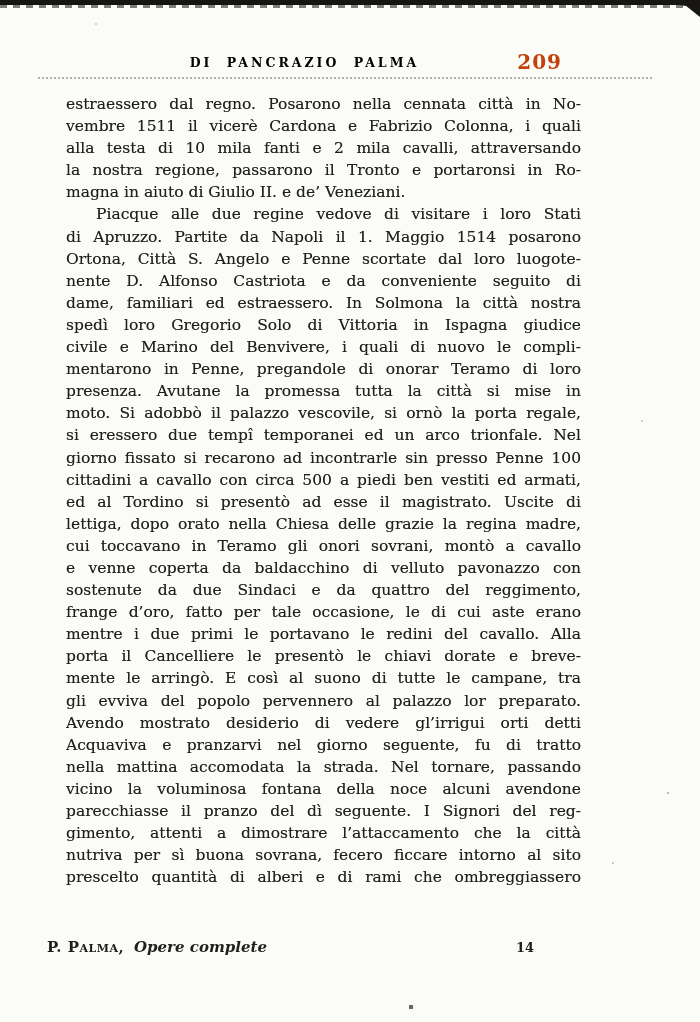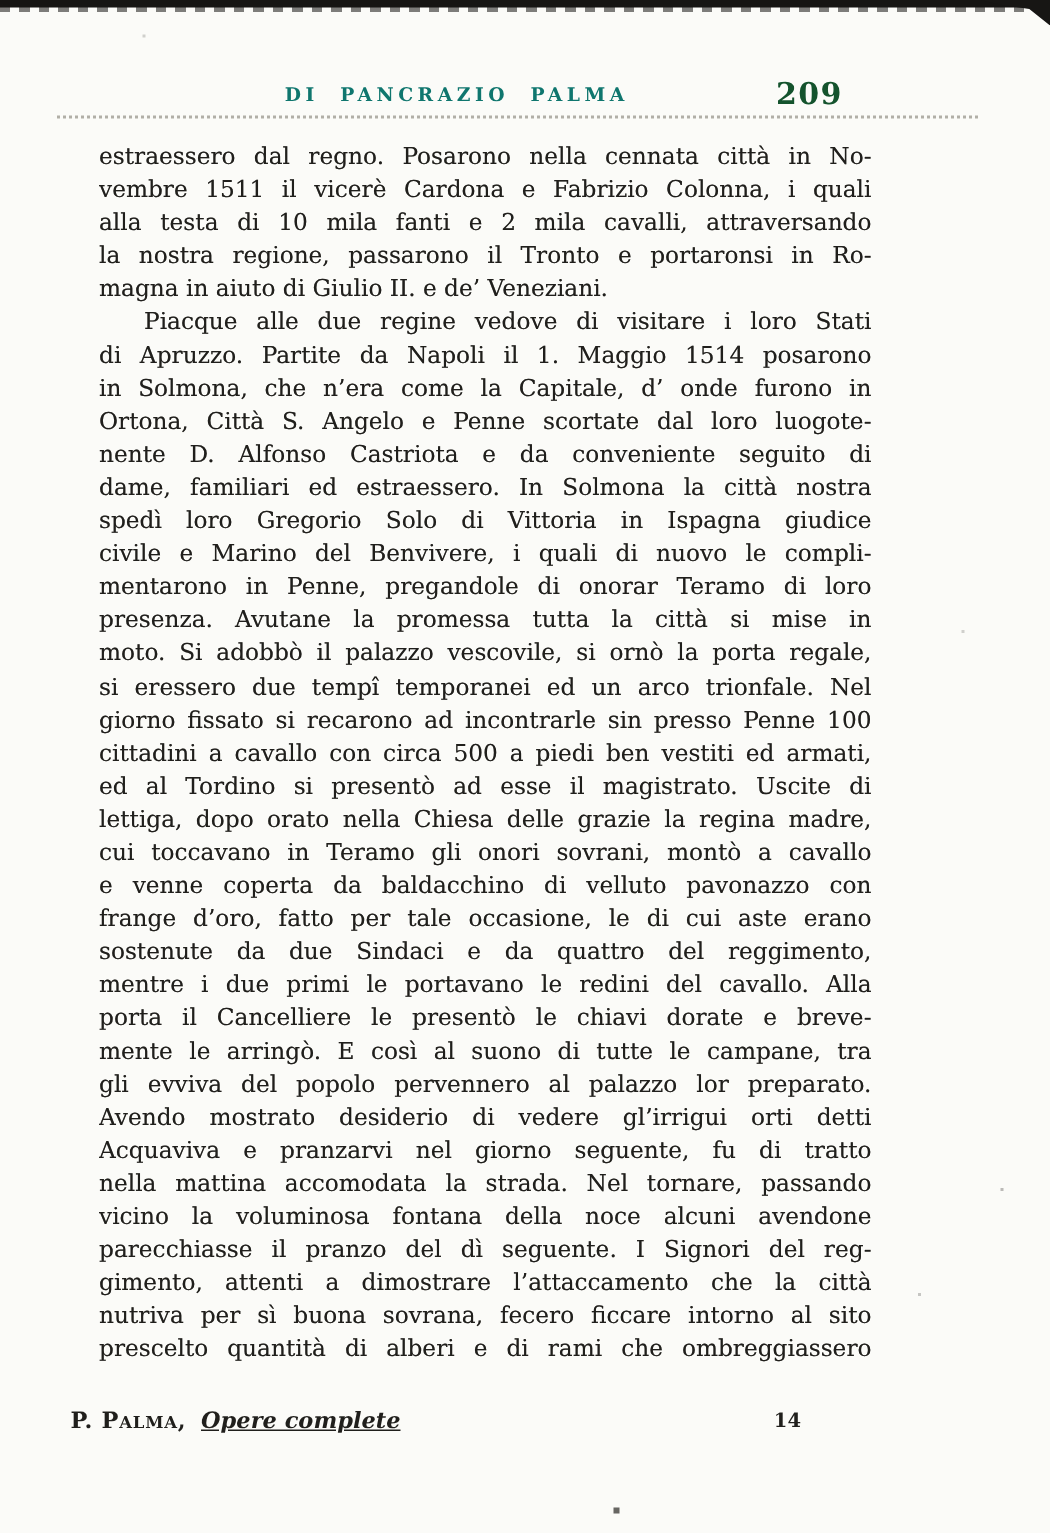--- a/index.html
+++ b/index.html
@@ -32,26 +32,26 @@
                667px 792px 0 0 rgba(40,38,34,.3),
                95px 23px 0 0 rgba(40,38,34,.2),
                641px 420px 0 0 rgba(40,38,34,.2);}
   
   .header{position:absolute;top:46px;left:47px;width:515px;height:26px;}
   .rh-title{
     position:absolute;left:0;right:0;bottom:2px;
     text-align:center;
     font-size:12.5px;font-weight:700;
     letter-spacing:3px;word-spacing:7px;
-    color:#0f766e;
+    color:#000000;
   }
   .rh-page{
     position:absolute;right:0;bottom:-2px;
     font-size:20px;font-weight:700;letter-spacing:1px;
-    color:#14532d;
+    color:#c2410c;
   }
   .dotted-rule{
     position:absolute;top:74px;left:38px;width:614px;height:3px;
     border-bottom:2px dotted #a5a29a;
     opacity:.85;
   }
   
   .body{
     position:absolute;top:93px;left:47px;width:515px;height:840px;
     font-size:15.5px;line-height:22.1px;
@@ -62,21 +62,21 @@
     white-space:nowrap;overflow:hidden;
     text-align:justify;text-align-last:justify;
     height:22.1px;
   }
   .line.short{text-align-last:left;}
   .line.indent{text-indent:30px;}
   
   .footer{position:absolute;top:936px;left:47px;width:515px;height:24px;font-size:15px;}
   .ft-left{position:absolute;left:0;top:2px;white-space:nowrap;}
   .ft-author{font-weight:700;font-variant:small-caps;letter-spacing:.5px;}
-  .ft-work{font-style:italic;font-weight:600;margin-left:5px;text-decoration:underline;}
+  .ft-work{font-style:italic;font-weight:600;margin-left:5px;}
   .ft-sig{position:absolute;right:28px;top:4px;font-size:13px;font-weight:700;}
 </style>
 </head>
 <body>
 
 <div class="page">
   <div class="scan-edge-top"></div>
   <div class="scan-edge-ragged"></div>
   <div class="scan-edge-corner"></div>
   <div class="specks"></div>
@@ -89,38 +89,37 @@
   <div class="dotted-rule"></div>
 
   <div class="body" id="body-lines">
       <div class="line">estraessero dal regno. Posarono nella cennata città in No-</div>
       <div class="line">vembre 1511 il vicerè Cardona e Fabrizio Colonna, i quali</div>
       <div class="line">alla testa di 10 mila fanti e 2 mila cavalli, attraversando</div>
       <div class="line">la nostra regione, passarono il Tronto e portaronsi in Ro-</div>
       <div class="line short">magna in aiuto di Giulio II. e de’ Veneziani.</div>
       <div class="line indent">Piacque alle due regine vedove di visitare i loro Stati</div>
       <div class="line">di Apruzzo. Partite da Napoli il 1. Maggio 1514 posarono</div>
-      <div class="line">in Solmona, che n’era come la Capitale, d’ onde furono in</div>
       <div class="line">Ortona, Città S. Angelo e Penne scortate dal loro luogote-</div>
       <div class="line">nente D. Alfonso Castriota e da conveniente seguito di</div>
       <div class="line">dame, familiari ed estraessero. In Solmona la città nostra</div>
       <div class="line">spedì loro Gregorio Solo di Vittoria in Ispagna giudice</div>
       <div class="line">civile e Marino del Benvivere, i quali di nuovo le compli-</div>
       <div class="line">mentarono in Penne, pregandole di onorar Teramo di loro</div>
       <div class="line">presenza. Avutane la promessa tutta la città si mise in</div>
       <div class="line">moto. Si adobbò il palazzo vescovile, si ornò la porta regale,</div>
       <div class="line">si eressero due tempî temporanei ed un arco trionfale. Nel</div>
       <div class="line">giorno fissato si recarono ad incontrarle sin presso Penne 100</div>
       <div class="line">cittadini a cavallo con circa 500 a piedi ben vestiti ed armati,</div>
       <div class="line">ed al Tordino si presentò ad esse il magistrato. Uscite di</div>
       <div class="line">lettiga, dopo orato nella Chiesa delle grazie la regina madre,</div>
       <div class="line">cui toccavano in Teramo gli onori sovrani, montò a cavallo</div>
       <div class="line">e venne coperta da baldacchino di velluto pavonazzo con</div>
+      <div class="line">sostenute da due Sindaci e da quattro del reggimento,</div>
       <div class="line">frange d’oro, fatto per tale occasione, le di cui aste erano</div>
-      <div class="line">sostenute da due Sindaci e da quattro del reggimento,</div>
       <div class="line">mentre i due primi le portavano le redini del cavallo. Alla</div>
       <div class="line">porta il Cancelliere le presentò le chiavi dorate e breve-</div>
       <div class="line">mente le arringò. E così al suono di tutte le campane, tra</div>
       <div class="line">gli evviva del popolo pervennero al palazzo lor preparato.</div>
       <div class="line">Avendo mostrato desiderio di vedere gl’irrigui orti detti</div>
       <div class="line">Acquaviva e pranzarvi nel giorno seguente, fu di tratto</div>
       <div class="line">nella mattina accomodata la strada. Nel tornare, passando</div>
       <div class="line">vicino la voluminosa fontana della noce alcuni avendone</div>
       <div class="line">parecchiasse il pranzo del dì seguente. I Signori del reg-</div>
       <div class="line">gimento, attenti a dimostrare l’attaccamento che la città</div>

